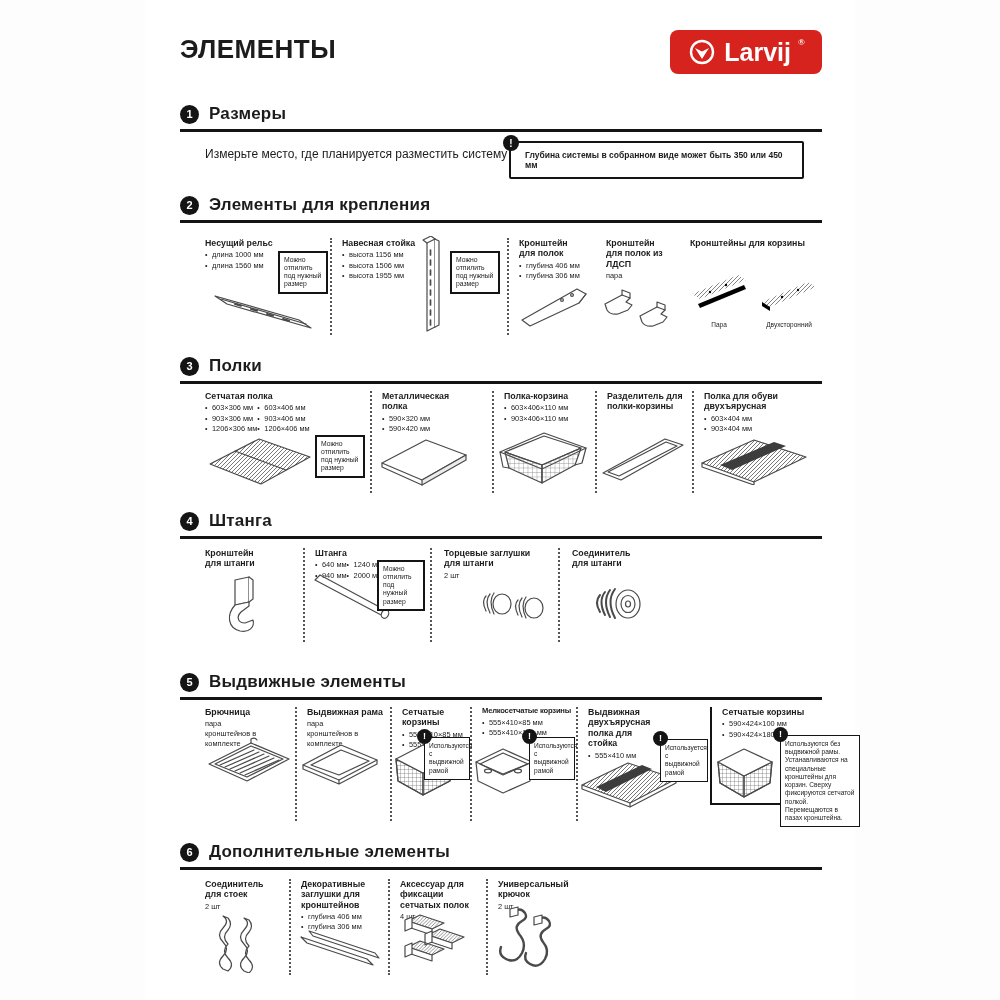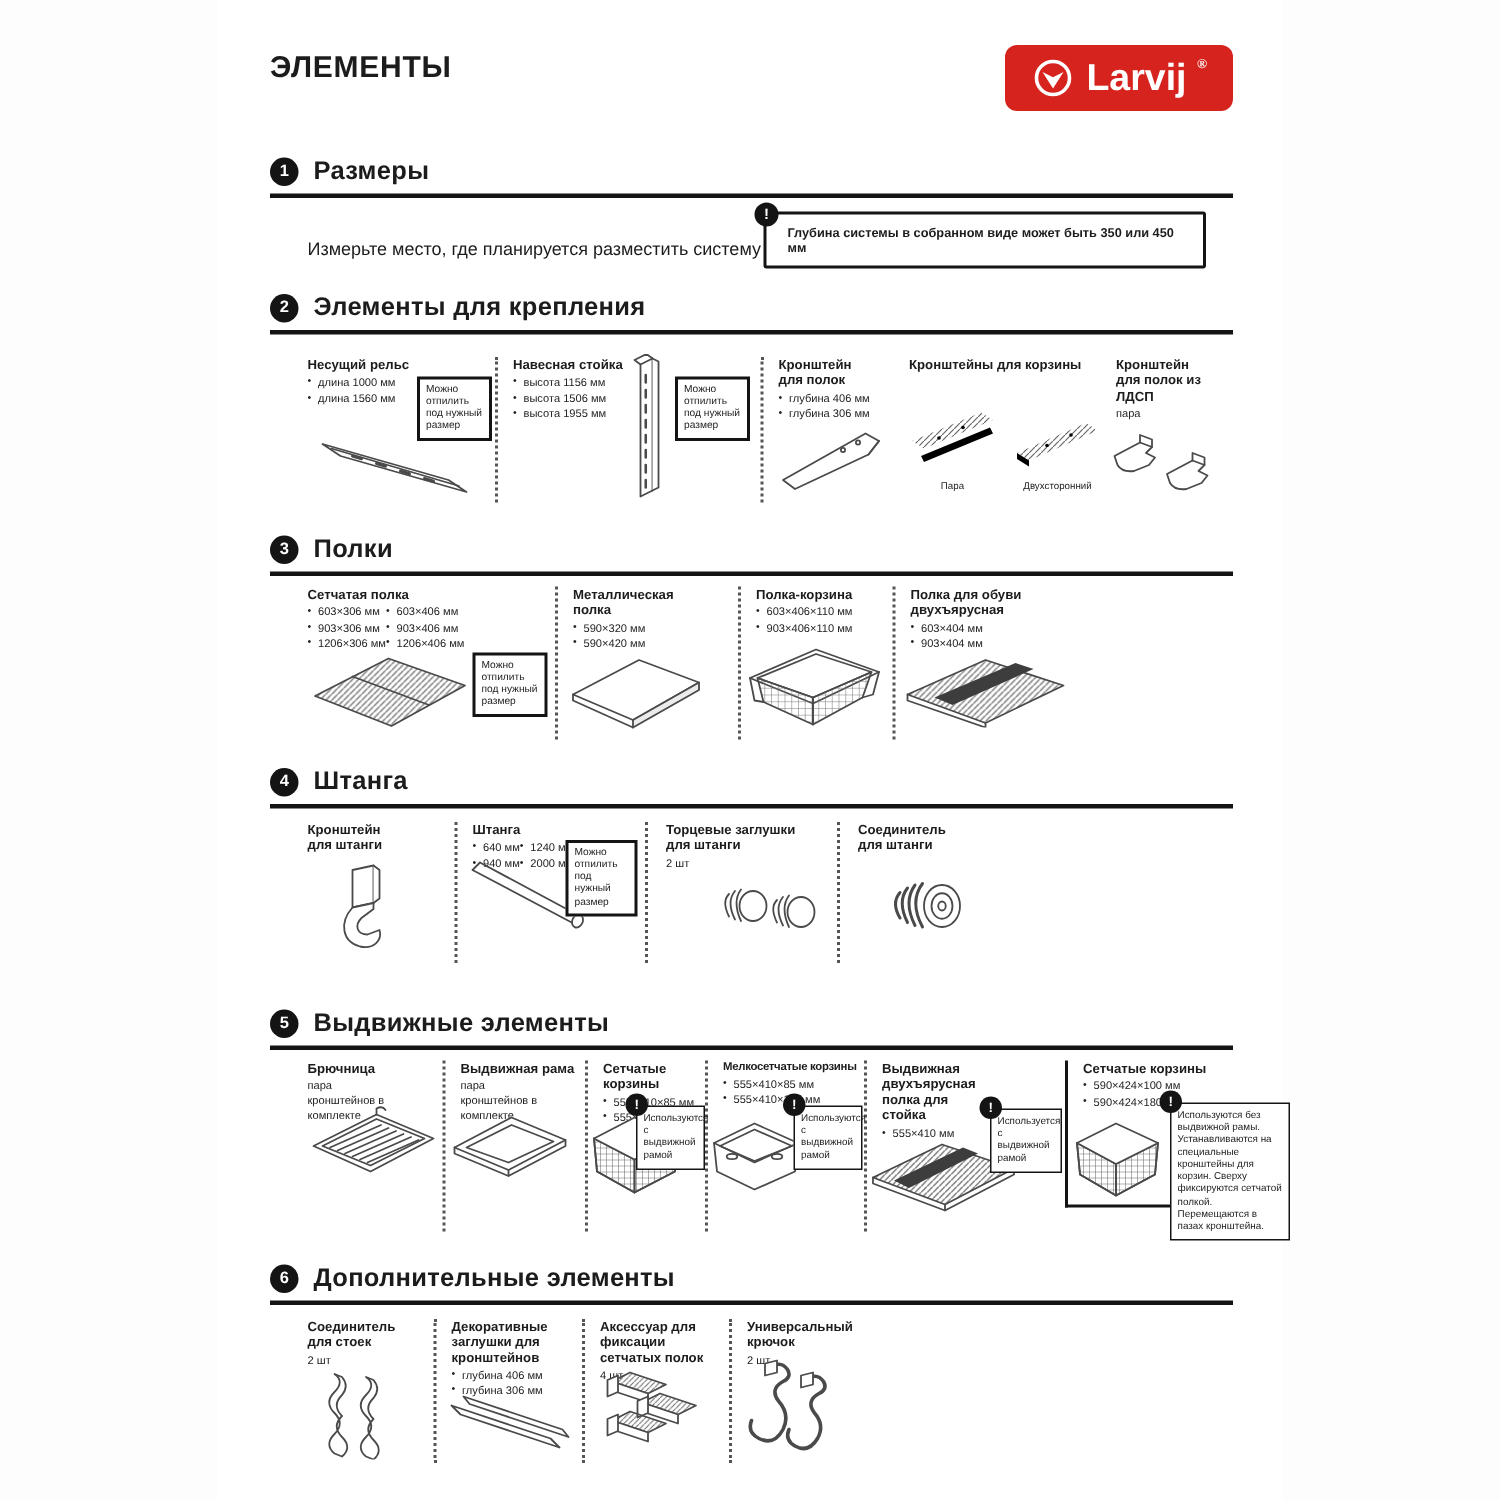--- a/index.html
+++ b/index.html
@@ -2,34 +2,34 @@
 <html><head>
 <meta charset="utf-8">
 <style>
   html,body{margin:0;padding:0;}
   body{width:1000px;height:1000px;background:#fdfdfd;font-family:"Liberation Sans",sans-serif;color:#1c1c1c;position:relative;overflow:hidden;}
   .page{position:absolute;left:145px;top:0;width:710px;height:1000px;background:#fff;}
   .inner{padding:30px 33px 0 35px;position:relative;}
 
   
   .header-row{display:flex;justify-content:space-between;align-items:flex-start;height:48px;}
-  .page-title{font-size:20px;font-weight:bold;letter-spacing:.5px;margin-top:4px;}
+  .page-title{font-size:26px;font-weight:bold;letter-spacing:.5px;margin-top:4px;}
   .logo{width:152px;height:44px;border-radius:8px;display:flex;align-items:center;justify-content:center;gap:7px;color:#fff;}
   .logo-text{font-family:Liberation Sans, sans-serif;font-weight:bold;font-size:25px;line-height:1;}
   .logo-reg{font-family:"Liberation Serif",serif;font-size:9px;font-weight:bold;align-self:flex-start;margin-top:7px;}
 
   
   .section-header{display:flex;align-items:center;gap:10px;}
   .sec-num{width:19px;height:19px;border-radius:50%;background:#141414;color:#fff;font-weight:bold;font-size:11px;display:flex;align-items:center;justify-content:center;flex:0 0 19px;}
   .sec-title{font-size:17px;font-weight:bold;letter-spacing:.2px;}
   .rule{height:3px;background:#141414;margin-top:5px;}
 
   
   .s1-row{display:flex;align-items:flex-start;margin-top:9px;}
-  .s1-text{font-size:12px;margin-left:25px;margin-top:18px;}
+  .s1-text{font-size:12px;margin-left:25px;margin-top:6px;}
   .note1{position:relative;margin-left:auto;margin-right:18px;border:2px solid #141414;border-radius:2px;background:#fff;font-size:8.5px;font-weight:bold;padding:7px 9px 7px 14px;max-width:268px;}
   .bang{position:absolute;top:-8px;left:-8px;width:16px;height:16px;border-radius:50%;background:#141414;color:#fff;font-weight:bold;font-size:10px;display:flex;align-items:center;justify-content:center;}
 
   
   .items{display:flex;margin-left:25px;width:617px;position:relative;}
   .cell{position:relative;box-sizing:border-box;padding:0 5px 0 10px;}
   .cell.first{padding-left:0;}
   .cell.dot{border-left:2px dotted #555;}
   .cell.solid{border-left:2px solid #141414;}
   .item-name{font-weight:bold;font-size:8.8px;line-height:1.18;margin-bottom:2px;}
@@ -134,20 +134,32 @@
         <div>
               <div class="spec">глубина 406 мм</div>
               <div class="spec">глубина 306 мм</div>
             </div>
         <div class="art" style="left:8px;top:38px;width:76px;height:54px;">
           <svg viewBox="0 0 76 54" preserveAspectRatio="none">
             <path class="f" d="M5 44 L60 13 L69 18 L62 27 L13 50 Z"></path>
             <path d="M62 27 L69 18"></path>
             <circle cx="55" cy="19" r="1.4"></circle>
                 <circle cx="45" cy="24" r="1.4"></circle>
+          </svg>
+        </div>
+      </div>
+
+      <div class="cell" style="flex:0 0 84px;padding-left:6px;">
+        <div class="item-name" style="width:58px;">Кронштейн для полок из ЛДСП</div>
+        <div class="qty">пара</div>
+        <div class="art" style="left:2px;top:48px;width:76px;height:44px;">
+          <svg viewBox="0 0 76 44" preserveAspectRatio="none">
+            <path class="f" d="M3 18 L20 9 L28 12 L24 16 L30 19 L26 24 L16 28 Q8 29 5 24 Z"></path>
+            <path class="f" d="M38 30 L55 21 L63 24 L59 28 L65 31 L61 36 L51 40 Q43 41 40 36 Z"></path>
+            <path d="M20 9 L20 4 L28 7 L28 12 M55 21 L55 16 L63 19 L63 24"></path>
           </svg>
         </div>
       </div>
 
       <div class="cell" style="flex:0 0 138px;padding-left:6px;">
         <div class="item-name">Кронштейны для корзины</div>
         <div class="figs" style="left:4px;top:32px;">
           <div class="fig">
             <svg width="62" height="48" viewBox="0 0 62 48">
               <defs>
@@ -171,32 +183,20 @@
                   </defs>
               <path d="M4 32 L50 12 L58 17 L12 37 Z" style="fill:url(#hb2)"></path>
               <path class="f" d="M4 32 L4 36 L12 41 L12 37 Z"></path>
               <circle cx="24" cy="27" r="1.2"></circle>
                   <circle cx="40" cy="20" r="1.2"></circle>
             </svg>
             <div class="figcap">Двухсторонний</div>
           </div>
         </div>
       </div>
-
-      <div class="cell" style="flex:0 0 84px;padding-left:6px;">
-        <div class="item-name" style="width:58px;">Кронштейн для полок из ЛДСП</div>
-        <div class="qty">пара</div>
-        <div class="art" style="left:2px;top:48px;width:76px;height:44px;">
-          <svg viewBox="0 0 76 44" preserveAspectRatio="none">
-            <path class="f" d="M3 18 L20 9 L28 12 L24 16 L30 19 L26 24 L16 28 Q8 29 5 24 Z"></path>
-            <path class="f" d="M38 30 L55 21 L63 24 L59 28 L65 31 L61 36 L51 40 Q43 41 40 36 Z"></path>
-            <path d="M20 9 L20 4 L28 7 L28 12 M55 21 L55 16 L63 19 L63 24"></path>
-          </svg>
-        </div>
-      </div>
     </div>
   </div>
 
   <div style="margin-top:21px;">
     <div class="section-header">
       <span class="sec-num">3</span>
       <span class="sec-title">Полки</span>
     </div>
     <div class="rule"></div>
     <div class="items" style="margin-top:7px;height:102px;">
@@ -259,20 +259,29 @@
                 </defs>
             <path class="f" d="M4 25 L48 6 L90 21 L46 42 Z"></path>
             <path d="M9 25 L48 9 L85 21 L46 38 Z"></path>
             <path d="M9 25 L46 38 L46 56 L13 41 Z" style="fill:url(#mb1)"></path>
             <path d="M46 38 L85 21 L79 38 L46 56 Z" style="fill:url(#mb1)"></path>
             <path d="M4 25 L7 40 L13 41 M90 21 L86 36 L79 38"></path>
           </svg>
         </div>
       </div>
 
+      <div class="cell dot" style="flex:0 0 97px">
+        <div class="item-name" style="width:78px;">Разделитель для полки-корзины</div>
+        <div class="art" style="left:2px;top:40px;width:88px;height:52px;">
+          <svg viewBox="0 0 88 52" preserveAspectRatio="none">
+            <path class="f" d="M4 42 L66 8 L84 14 L22 49 Z"></path>
+            <path d="M9 41 L67 11 L78 15 L20 45 Z"></path>
+          </svg>
+        </div>
+      </div>
 
       <div class="cell dot" style="flex:0 0 130px">
         <div class="item-name" style="width:80px;">Полка для обуви двухъярусная</div>
         <div>
               <div class="spec">603×404 мм</div>
               <div class="spec">903×404 мм</div>
             </div>
         <div class="art" style="left:4px;top:42px;width:112px;height:52px;">
           <svg viewBox="0 0 112 52" preserveAspectRatio="none">
             <defs>

